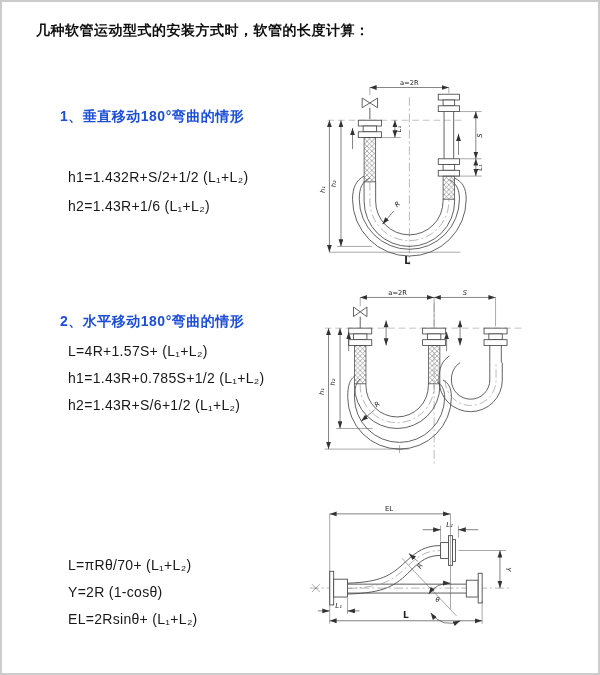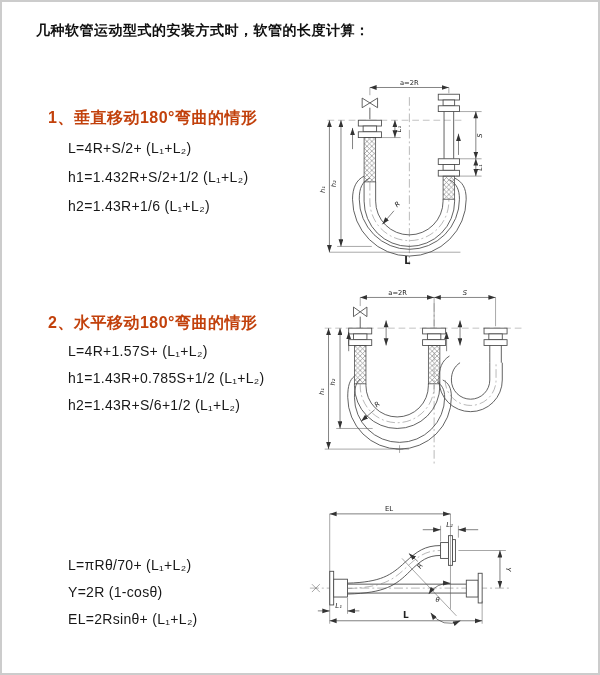--- a/index.html
+++ b/index.html
@@ -2,42 +2,41 @@
 <html><head>
 <meta charset="utf-8">
 <style>
   html,body{margin:0;padding:0;background:#fff;}
   .page{
     position:relative;width:600px;height:675px;background:#fff;
     border:2px solid #cccccc;box-sizing:border-box;overflow:hidden;
     font-family:"Liberation Sans","DejaVu Sans",sans-serif;color:#141414;padding-left:32px;
   }
   .title{position:absolute;left:34px;top:20px;font-size:14px;font-weight:700;letter-spacing:.5px;color:#101010;}
-  .heading{position:absolute;left:46px;font-size:16px;font-weight:700;letter-spacing:.5px;color:#c2410c;}
+  .heading{position:absolute;left:58px;font-size:14px;font-weight:700;letter-spacing:.5px;color:#1d4ed8;}
   .formula{position:absolute;left:66px;font-size:14px;font-weight:500;letter-spacing:.3px;color:#181818;}
   svg{position:absolute;}
   svg text{fill:#222;font-family:"DejaVu Sans","Liberation Sans",sans-serif;}
   .geo{stroke:#4a4a4a;fill:none;stroke-width:.9;}
   .thin{stroke:#5c5c5c;fill:none;stroke-width:.55;}
   .dim{stroke:#474747;fill:none;stroke-width:.7;}
   .cl{stroke:#7a7a7a;fill:none;stroke-width:.55;stroke-dasharray:9 3 2 3;}
   .lvl{stroke:#8a8a8a;fill:none;stroke-width:.55;stroke-dasharray:7 4;}
   .flange{fill:#fff;stroke:#4a4a4a;stroke-width:.9;}
   .braid{stroke:#4a4a4a;stroke-width:.8;}
   .lbl{font-size:7px;font-style:italic;fill:#1c1c1c;}
 </style>
 </head>
 <body>
 
 <div class="page">
 
   <div class="title">几种软管运动型式的安装方式时，软管的长度计算：</div>
 
   <div class="heading" style="top:106px">1、垂直移动180°弯曲的情形</div>
-  <div class="formula" style="top:138px">L=4R+S/2+ (L₁+L₂)</div>
   <div class="formula" style="top:167px">h1=1.432R+S/2+1/2 (L₁+L₂)</div>
   <div class="formula" style="top:196px">h2=1.43R+1/6 (L₁+L₂)</div>
 
   <div class="heading" style="top:311px">2、水平移动180°弯曲的情形</div>
   <div class="formula" style="top:341px">L=4R+1.57S+ (L₁+L₂)</div>
   <div class="formula" style="top:368px">h1=1.43R+0.785S+1/2 (L₁+L₂)</div>
   <div class="formula" style="top:395px">h2=1.43R+S/6+1/2 (L₁+L₂)</div>
 
   <div class="formula" style="top:555px">L=πRθ/70+ (L₁+L₂)</div>
   <div class="formula" style="top:582px">Y=2R (1-cosθ)</div>

